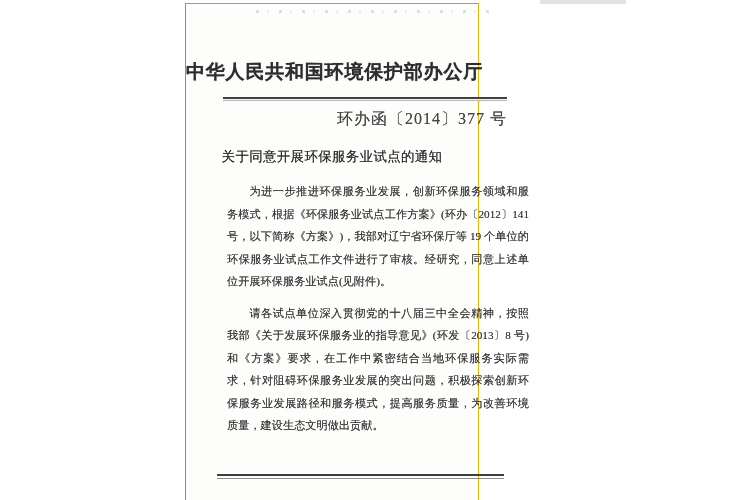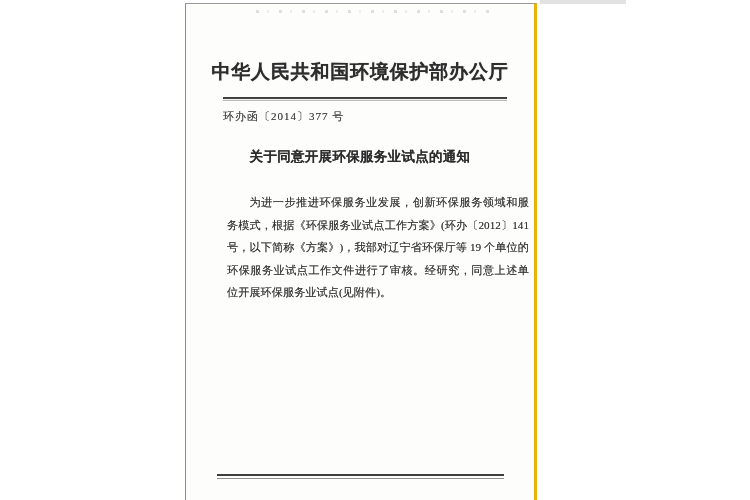--- a/index.html
+++ b/index.html
@@ -10,25 +10,25 @@
     height: 500px;
     background: #ffffff;
     overflow: hidden;
     font-family: "Liberation Serif", "DejaVu Serif", serif;
   }
   
   .page {
     position: absolute;
     left: 185px;
     top: 3px;
-    width: 352px;
+    width: 294px;
     height: 497px;
     background: #fdfdfc;
     border-left: 1px solid #8d8d8d;
-    border-right: 3px solid #eab308;
+    border-right: 1px solid #eab308;
     border-top: 1px solid #9a9a9a;
   }
   
   .scan-noise {
     position: absolute;
     left: 70px;
     top: 6px;
     width: 240px;
     height: 3px;
     background: repeating-linear-gradient(90deg,
@@ -65,55 +65,55 @@
     top: 93px;
     width: 284px;
     height: 4px;
     background: linear-gradient(to bottom, #3c3c3c 0%, #4a4a4a 55%, #f2f2f2 62%, #9c9c9c 100%);
   }
   .doc-number {
     position: absolute;
     left: 37px;
     top: 105px;
     width: 284px;
-    text-align: left;
-    font-size: 11px;
+    text-align: right;
+    font-size: 16px;
     letter-spacing: 1px;
     color: #454545;
     text-shadow: 0 0 0.5px rgba(70,70,70,0.7);
   }
   
   .doc-title {
     position: absolute;
     left: 0;
     top: 144px;
     width: 100%;
     text-align: center;
     font-size: 13.5px;
-    font-weight: bold;
+    font-weight: normal;
     letter-spacing: 0.3px;
     color: #2d2d2d;
     text-shadow: 0 0 0.6px rgba(50,50,50,0.75);
     white-space: nowrap;
   }
   
   .doc-body {
     position: absolute;
     left: 41px;
     top: 167px;
     width: 302px;
     font-size: 11.2px;
     line-height: 22.5px;
     color: #383838;
     text-shadow: 0 0 0.6px rgba(60,60,60,0.7);
     text-align: justify;
   }
   .salutation { text-indent: 0; }
   .doc-paragraph {
-    margin-top: 20px;
+    margin-top: 9px;
     text-indent: 2em;
     text-align: justify;
   }
   
   .foot-rule {
     position: absolute;
     left: 31px;
     top: 470px;
     width: 287px;
     height: 5px;
@@ -134,17 +134,18 @@
   <div class="letterhead">中华人民共和国环境保护部办公厅</div>
 
   <div class="head-rule"></div>
 
   <div class="doc-number">环办函〔2014〕377 号</div>
 
   <div class="doc-title">关于同意开展环保服务业试点的通知</div>
 
   <div class="doc-body">
     <div class="doc-paragraph">为进一步推进环保服务业发展，创新环保服务领域和服务模式，根据《环保服务业试点工作方案》(环办〔2012〕141 号，以下简称《方案》)，我部对辽宁省环保厅等 19 个单位的环保服务业试点工作文件进行了审核。经研究，同意上述单位开展环保服务业试点(见附件)。</div>
+    <div class="doc-paragraph">请各试点单位深入贯彻党的十八届三中全会精神，按照我部《关于发展环保服务业的指导意见》(环发〔2013〕8 号)和《方案》要求，在工作中紧密结合当地环保服务实际需求，针对阻碍环保服务业发展的突出问题，积极探索创新环保服务业发展路径和服务模式，提高服务质量，为改善环境质量，建设生态文明做出贡献。</div>
   </div>
 
   <div class="foot-rule"></div>
 
 </div>
 
 </body></html>

